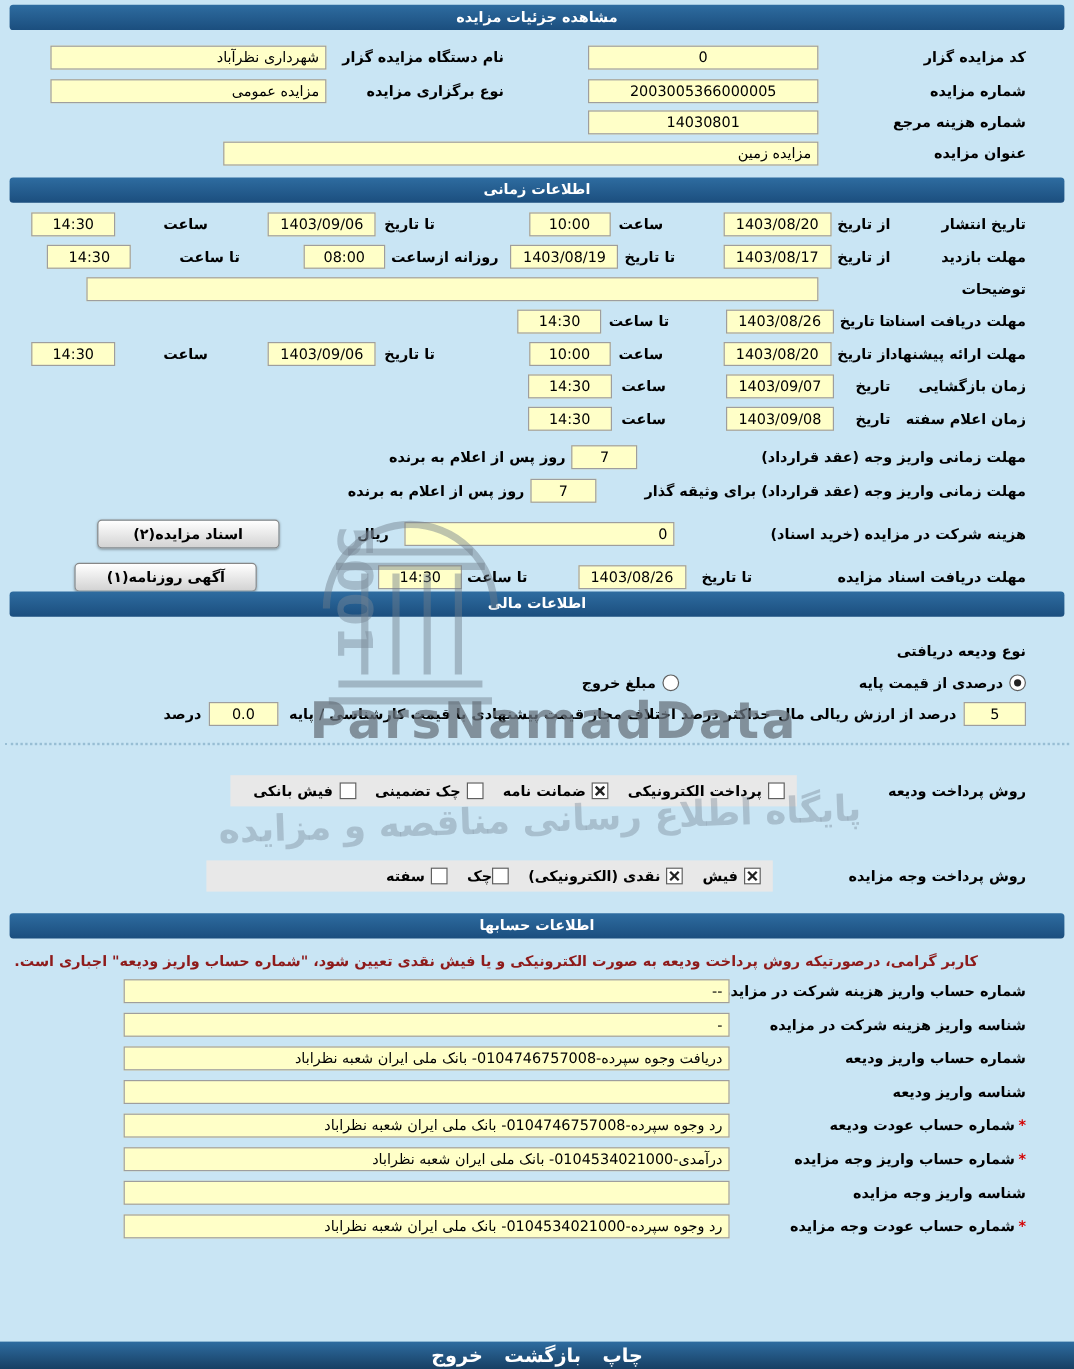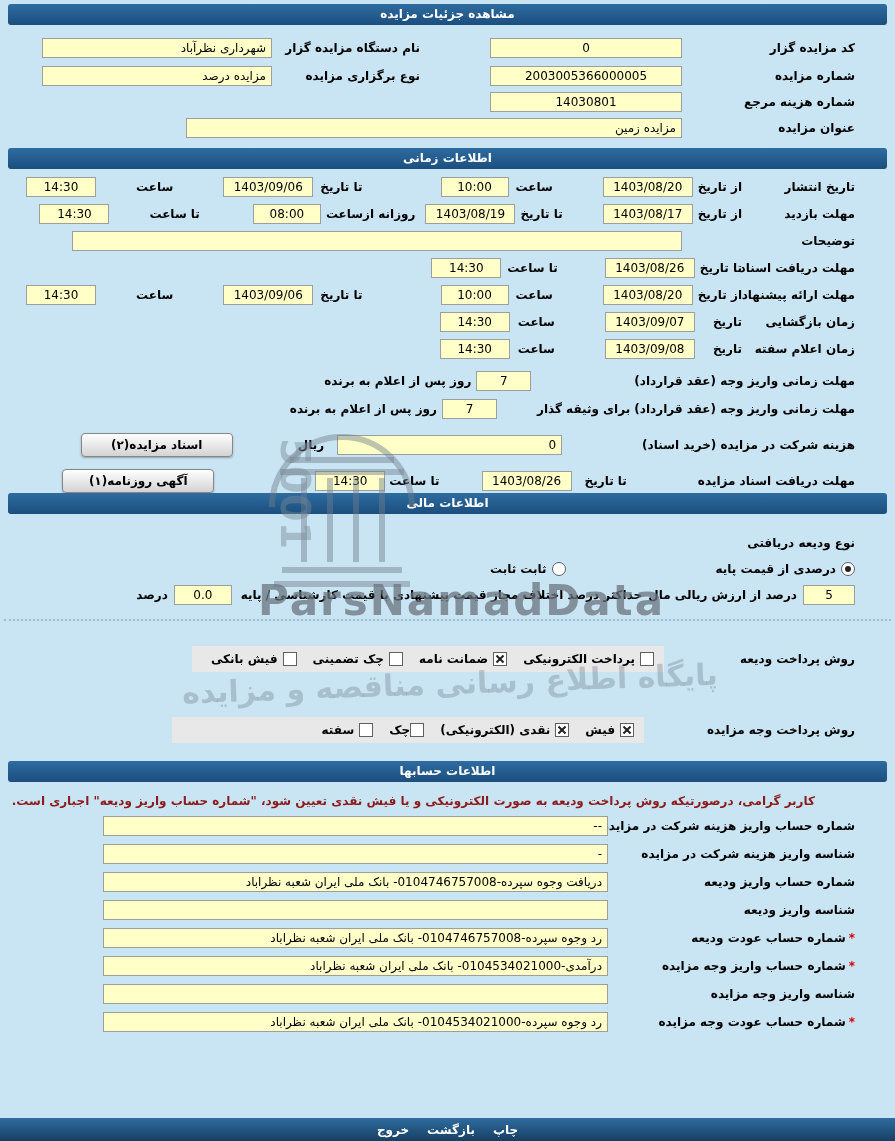--- a/index.html
+++ b/index.html
@@ -23,21 +23,21 @@
   .cb.checked::after  { transform:rotate(-45deg); }
   .radio { flex:none; width:14px; height:14px; border:1px solid #5f5f5f; border-radius:50%; background:#fff; position:relative; cursor:pointer; }
   .radio.checked::after { content:""; position:absolute; left:3px; right:3px; top:3px; bottom:3px; background:#222; border-radius:50%; }
   .opt { display:flex; align-items:center; }
   .strip { background:#e8e8e8; height:26px; display:flex; align-items:center; padding:0 10px; flex:none; }
   .dots { margin:14px 4px 0; border-top:2px dotted #98bed4; position:relative; z-index:1; }
   .warning { font-size:12px; font-weight:bold; color:#8e1b1b; white-space:nowrap; }
   .req { color:#d40000; font-weight:bold; margin-left:3px; }
   .footer { position:absolute; left:0; right:0; bottom:0; height:23px; background:linear-gradient(#2e6ca0,#173f63);
             display:flex; align-items:center; justify-content:center; gap:18px; z-index:4; }
-  .flink { color:#fff; font-size:12px; font-weight:bold; cursor:pointer; text-decoration:none; }
+  .flink { color:#fff; font-size:16px; font-weight:bold; cursor:pointer; text-decoration:none; }
   .watermark { position:absolute; left:0; top:0; width:100%; height:100%; z-index:3; pointer-events:none; direction:ltr; }
   .wm-brand { position:absolute; left:258px; top:576px; font-size:42px; font-weight:bold;
               color:rgba(104,115,126,.75); letter-spacing:2px; }
   .wm-line { position:absolute; left:182px; top:666px; font-size:30px; font-weight:bold;
              color:rgba(120,136,150,.40); white-space:nowrap; transform:rotate(-2deg); }
   .wm-code { position:absolute; left:318px; top:438px; font-size:40px; font-weight:bold;
              color:rgba(120,136,150,.45); transform:rotate(90deg); transform-origin:left top; }
   .wm-svg { position:absolute; left:252px; top:412px; }
 </style>
 </head>
@@ -70,21 +70,21 @@
     <div class="lbl" style="width:173px">کد مزایده گزار</div>
     <div class="fld center" style="width:192px">0</div>
     <div class="lbl" style="width:140px;margin-right:70px">نام دستگاه مزایده گزار</div>
     <div class="fld" style="width:230px;margin-right:8px">شهرداری نظرآباد</div>
   </div>
 
   <div class="frow" style="margin-top:8px">
     <div class="lbl" style="width:173px">شماره مزایده</div>
     <div class="fld center" style="width:192px">2003005366000005</div>
     <div class="lbl" style="width:140px;margin-right:70px">نوع برگزاری مزایده</div>
-    <div class="fld" style="width:230px;margin-right:8px">مزایده درصد</div>
+    <div class="fld" style="width:230px;margin-right:8px">مزایده عمومی</div>
   </div>
 
   <div class="frow" style="margin-top:6px">
     <div class="lbl" style="width:173px">شماره هزینه مرجع</div>
     <div class="fld center" style="width:192px">14030801</div>
   </div>
 
   <div class="frow" style="margin-top:6px">
     <div class="lbl" style="width:173px">عنوان مزایده</div>
     <div class="fld" style="width:496px">مزایده زمین</div>
@@ -189,21 +189,21 @@
   <div class="bar" style="">اطلاعات مالی</div>
 
   <div class="frow" style="margin-top:22px">
     <div class="lbl">نوع ودیعه دریافتی</div>
   </div>
 
   <div class="frow" style="margin-top:12px">
     <span class="radio checked"></span>
     <div class="sub" style="margin-right:5px">درصدی از قیمت پایه</div>
     <span class="radio" style="margin-right:150px"></span>
-    <div class="sub" style="margin-right:5px">ثابت ثابت</div>
+    <div class="sub" style="margin-right:5px">مبلغ خروج</div>
   </div>
 
   <div class="frow" style="margin-top:9px">
     <div class="fld center" style="width:52px">5</div>
     <div class="sub" style="margin-right:6px">درصد از ارزش ریالی مال</div>
     <div class="sub" style="margin-right:6px">حداکثر درصد اختلاف مجاز قیمت پیشنهادی با قیمت کارشناسی / پایه</div>
     <div class="fld center" style="width:58px;margin-right:9px">0.0</div>
     <div class="sub" style="margin-right:6px">درصد</div>
   </div>
 

